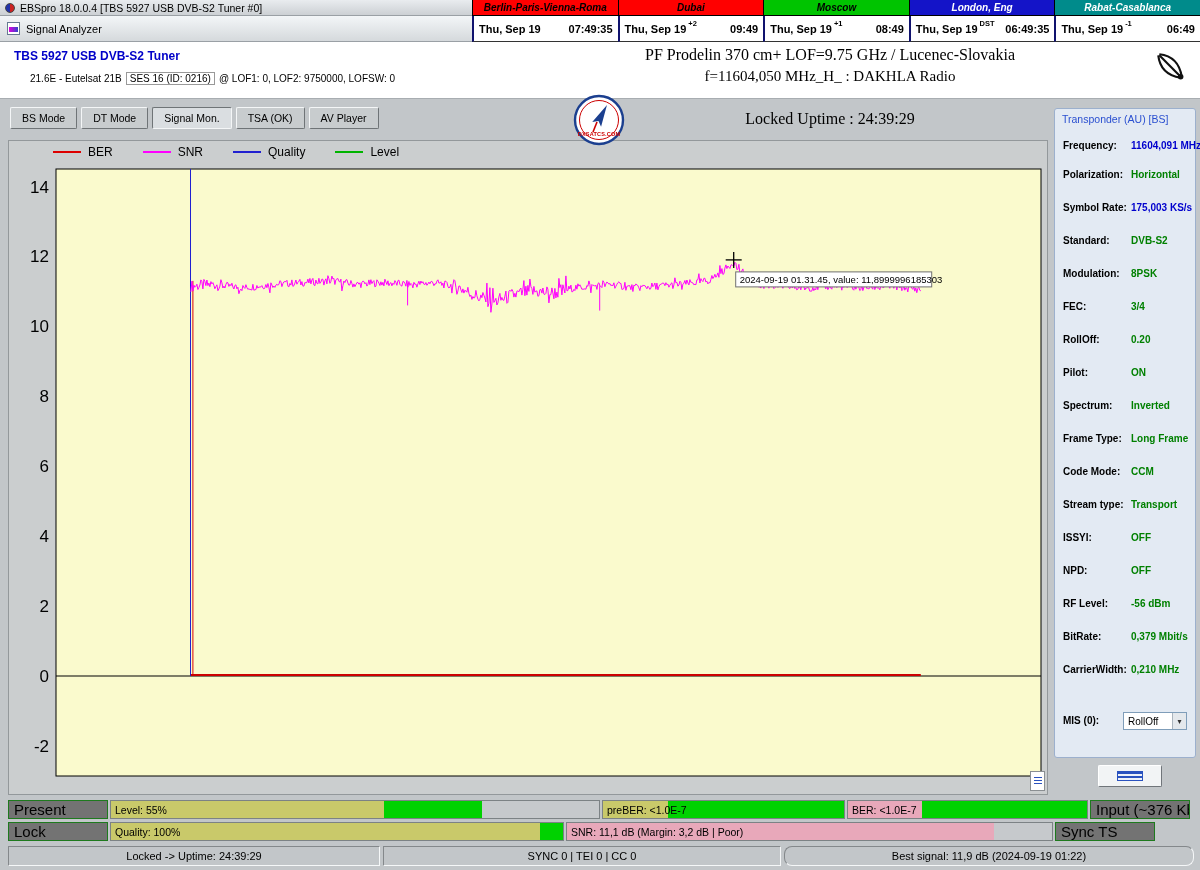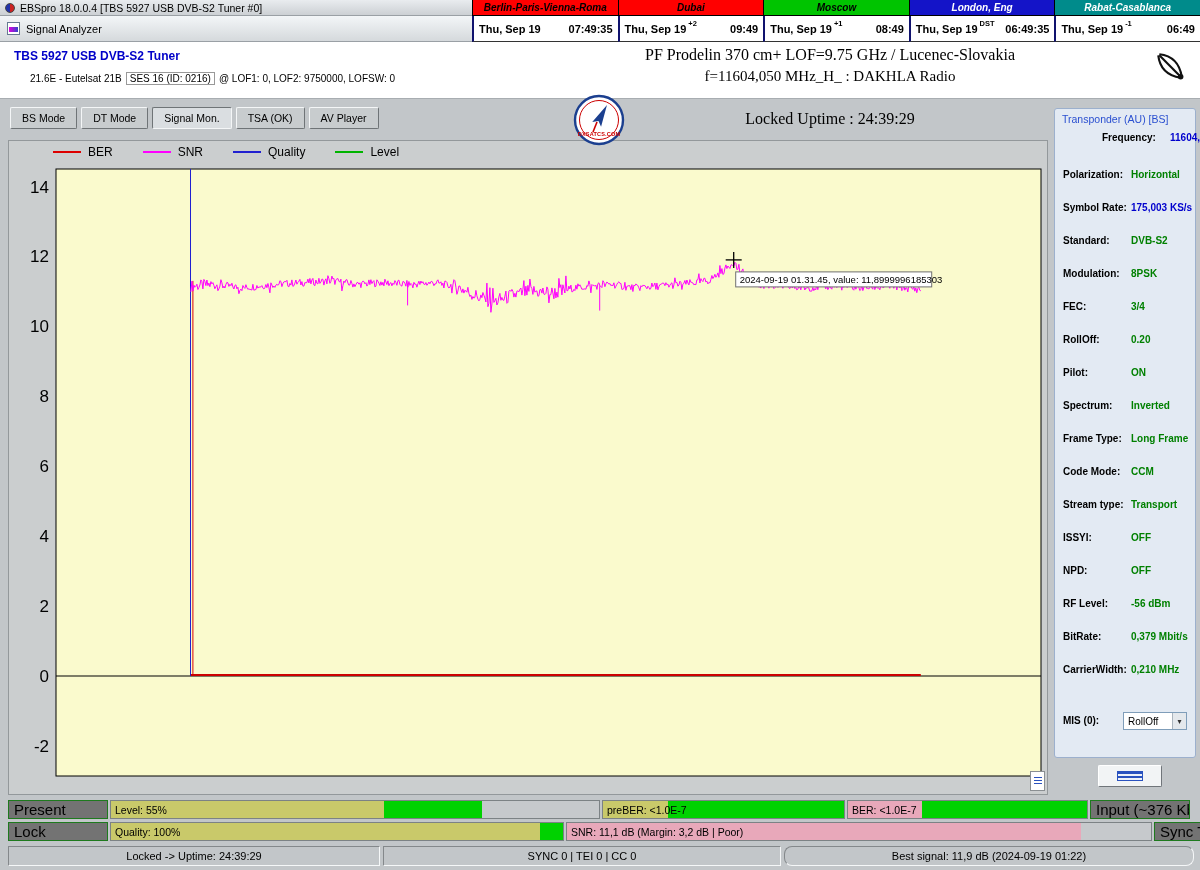--- a/index.html
+++ b/index.html
@@ -210,21 +210,21 @@
       </g>
     </svg>
   <div id="chart-corner-btn">
       <span></span>
     </div>
 </div>
 
 <div id="panel">
   <div id="panel-title">Transponder (AU) [BS]</div>
   <div id="tp-rows">
-      <div class="tp-row" style="top: 23px; margin-left: 39px;">
+      <div class="tp-row" style="top: 31px;">
         <span class="tp-label">Frequency:</span>
         <span class="tp-val" style="color: rgb(0, 0, 205);">11604,091 MHz</span>
       </div>
       <div class="tp-row" style="top: 60px;">
         <span class="tp-label">Polarization:</span>
         <span class="tp-val" style="color: rgb(0, 128, 0);">Horizontal</span>
       </div>
       <div class="tp-row" style="top: 93px;">
         <span class="tp-label">Symbol Rate:</span>
         <span class="tp-val" style="color: rgb(0, 0, 205);">175,003 KS/s</span>
@@ -326,21 +326,21 @@
   </div>
 <div id="sigrow2" class="sigrow">
     <div class="sigbox" style="width: 100px;">Lock</div>
     <div class="sigbar" style="width: 454px;">
       <div class="segwrap">
         <div class="seg" style="width: 95%; background: rgb(201, 201, 106);"></div>
         <div class="seg" style="width: 5%; background: rgb(0, 210, 0);"></div>
       </div>
       <span class="sigbar-label">Quality: 100%</span>
     </div>
-    <div class="sigbar" style="width: 586px;">
+    <div class="sigbar" style="width: 487px;">
       <div class="segwrap">
         <div class="seg" style="width: 88%; background: rgb(232, 168, 186);"></div>
         <div class="seg" style="width: 12%; background: rgb(198, 201, 204);"></div>
       </div>
       <span class="sigbar-label">SNR: 11,1 dB (Margin: 3,2 dB | Poor)</span>
     </div>
     <div class="sigbox" style="width: 100px;">Sync TS</div>
   </div>
 
 <div id="statusbar">

